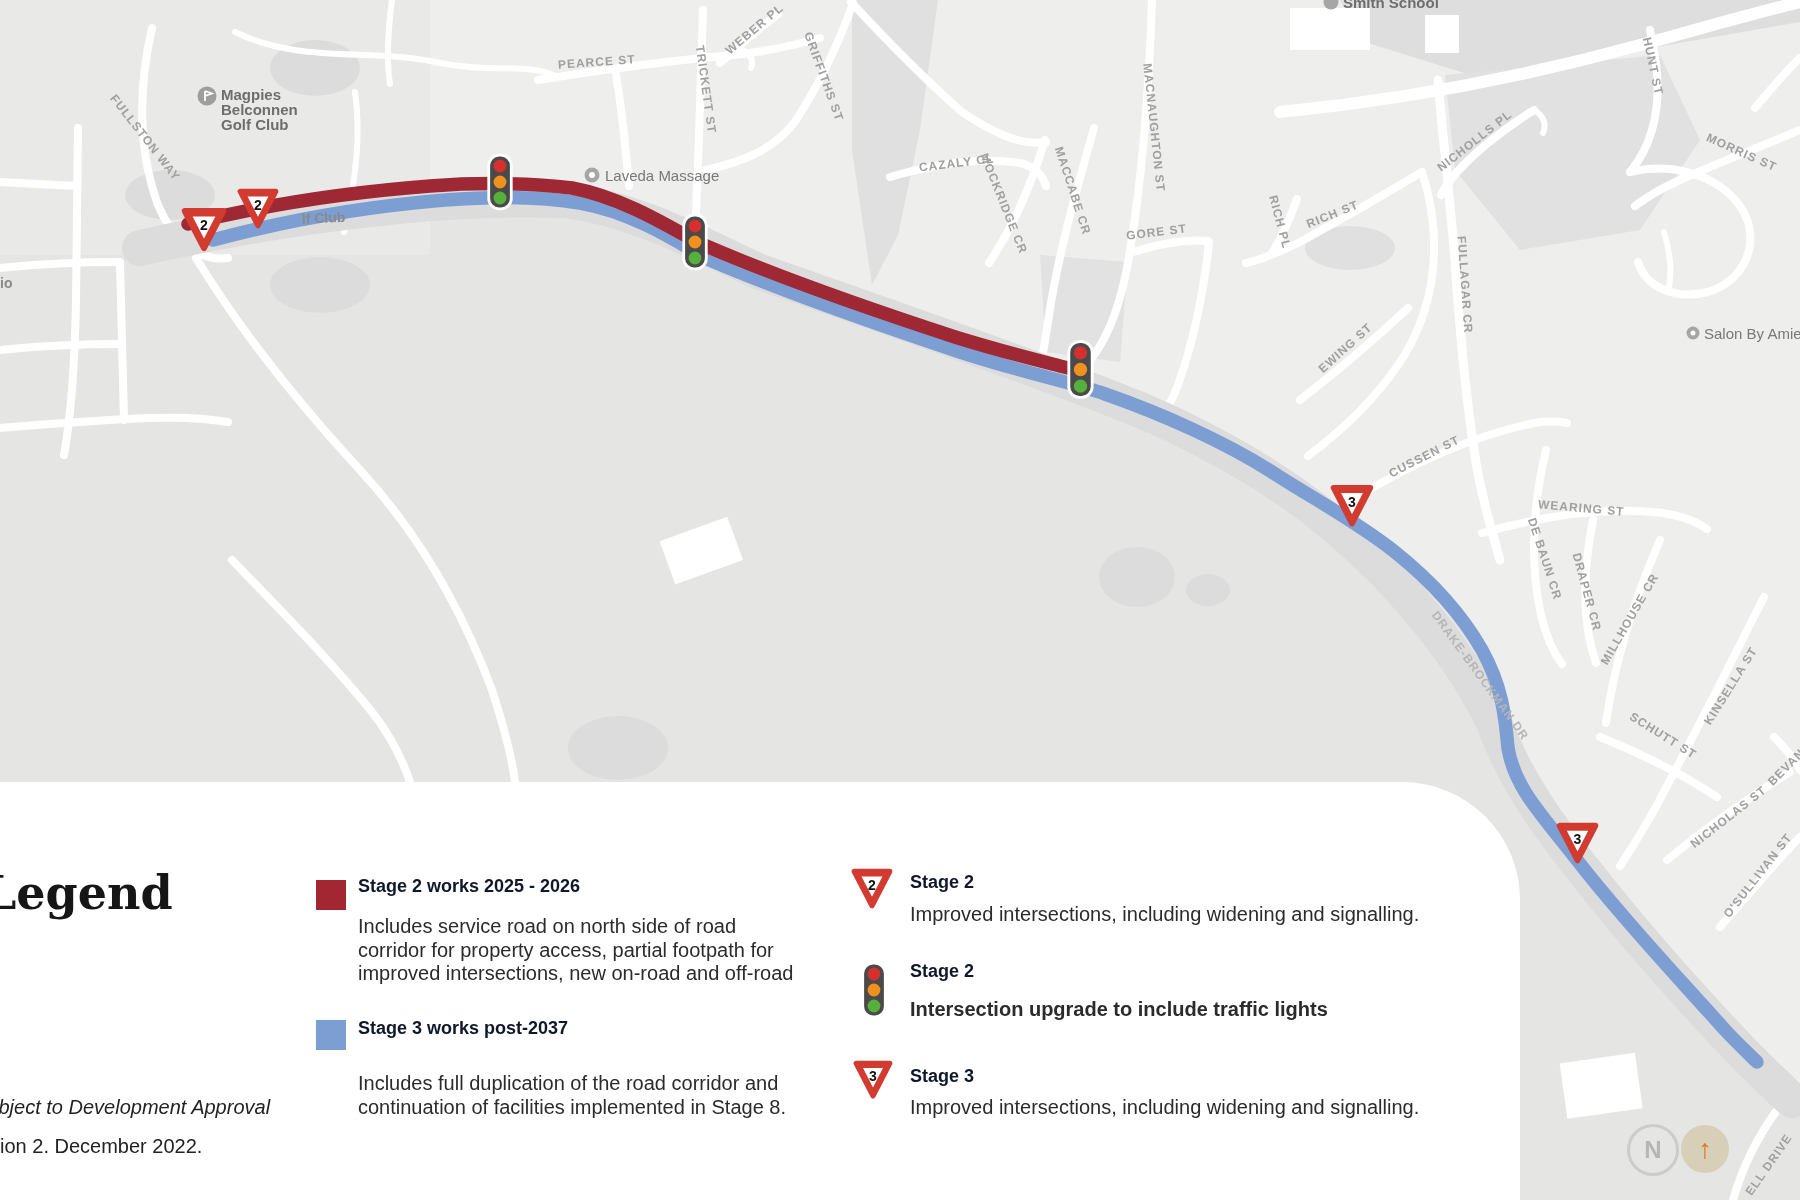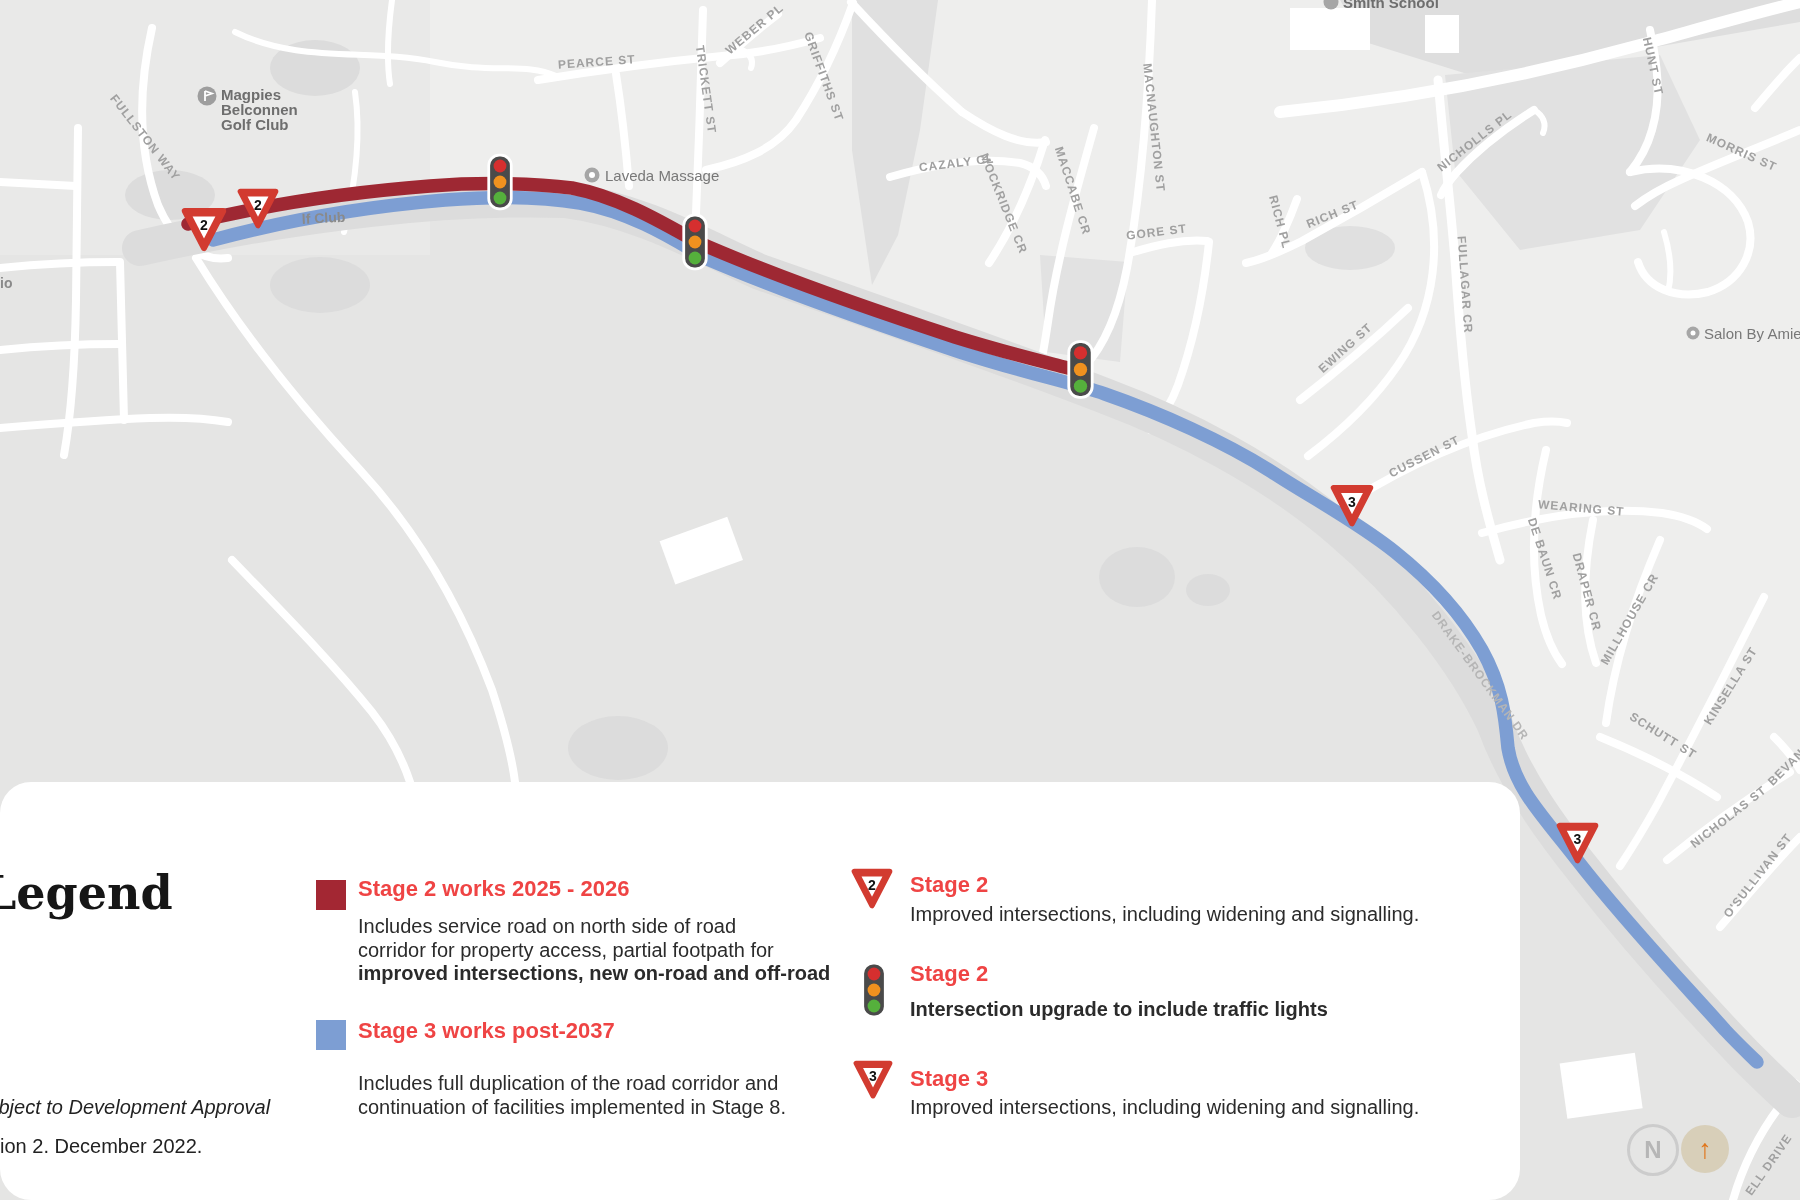--- a/index.html
+++ b/index.html
@@ -7,28 +7,28 @@
          background:#eeeeed;font-family:"Liberation Sans",sans-serif;}
   #mapsvg{position:absolute;left:0;top:0;}
   .street{fill:#a0a0a0;font-size:12px;font-weight:bold;letter-spacing:1px;}
   .street-lite{fill:#b5b5b5;}
   .poi-label{fill:#6e6e6e;font-size:15px;font-weight:bold;}
   .poi-label2{fill:#787878;font-size:15px;}
   .frag{fill:#8a8a8a;font-size:14px;font-weight:bold;}
   .sign-num{font-size:14px;font-weight:bold;fill:#111;}
   
   #panel{position:absolute;left:0;top:782px;width:1520px;height:418px;
-         background:#ffffff;border-top-right-radius:118px;border-radius:31px;}
+         background:#ffffff;border-top-right-radius:118px;}
   .abs{position:absolute;}
   #legend-title{font-family:"DejaVu Serif",serif;font-weight:700;font-size:46px;
                 color:#161616;left:-16px;top:84px;}
   .swatch{width:30px;height:30px;}
-  .lg-head{font-size:22px;font-weight:bold;color:#ef4444;}
+  .lg-head{font-size:18px;font-weight:bold;color:#0f172a;}
   .lg-body{font-size:20px;color:#2b2b2b;line-height:23.5px;}
-  .lg-body .b{font-weight:bold;}
+  .lg-body .b{font-weight:normal;}
   .note-italic{font-style:italic;font-size:20px;color:#222;white-space:nowrap;}
   .note{font-size:20px;color:#222;white-space:nowrap;}
   
   .comp-circle{position:absolute;border-radius:50%;display:flex;
                align-items:center;justify-content:center;}
   #comp-n{left:1627px;top:1124px;width:46px;height:46px;border:3px solid #cccccc;
           color:#b6b6b6;font-size:24px;font-weight:bold;background:transparent;}
   #comp-arrow{left:1681px;top:1125px;width:48px;height:48px;background:#d8cfb9;
           color:#e0761c;font-size:27px;font-weight:bold;}
 </style>

